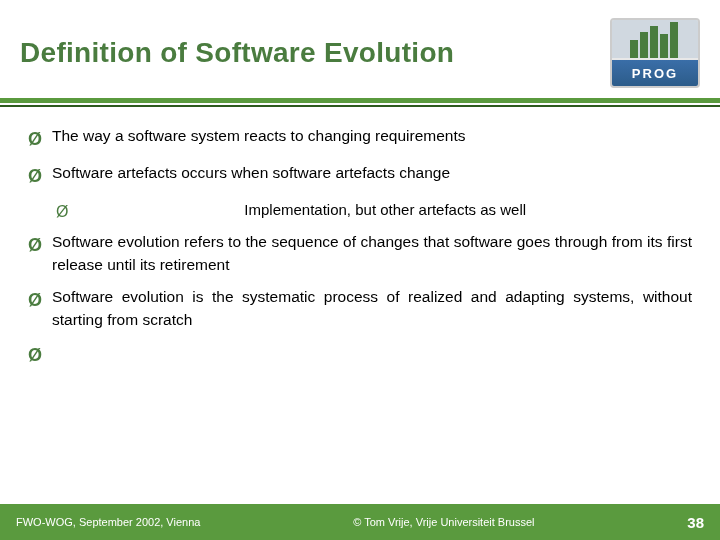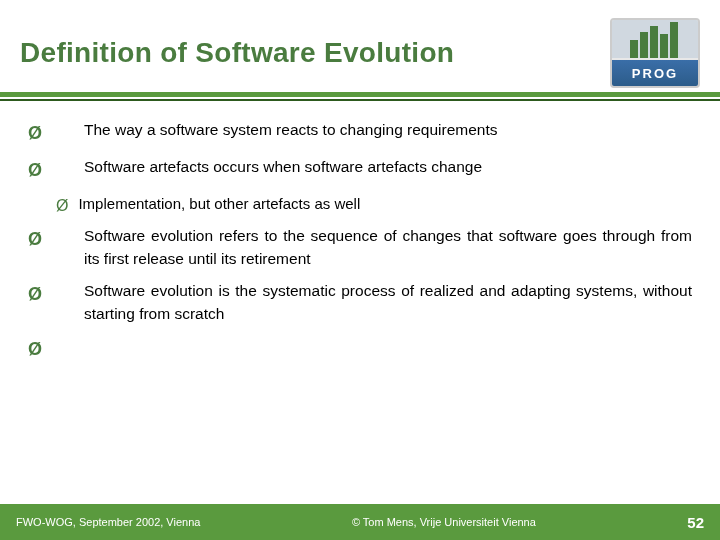--- a/index.html
+++ b/index.html
@@ -16,21 +16,21 @@
       width: 720px;
       height: 540px;
       background: #ffffff;
       position: relative;
       padding: 0;
     }
 
     
     .header {
       background: #ffffff;
-      padding: 18px 20px 4px 20px;
+      padding: 18px 20px 10px 20px;
       display: flex;
       align-items: center;
       justify-content: space-between;
       position: relative;
     }
 
     .header-title {
       font-size: 28px;
       font-weight: bold;
       color: #4a7c3f;
@@ -112,21 +112,20 @@
       font-size: 18px;
       margin-right: 10px;
       margin-top: 1px;
       flex-shrink: 0;
       font-weight: bold;
     }
 
     .bullet-text {
       flex: 1;
       text-align: justify;
-      margin-left: 32px;
     }
 
     .sub-bullet-item {
       display: flex;
       align-items: flex-start;
       margin-left: 28px;
       margin-bottom: 8px;
       font-size: 15px;
       color: #000000;
       line-height: 1.45;
@@ -135,20 +134,21 @@
     .sub-bullet-symbol {
       color: #4a7c3f;
       font-size: 16px;
       margin-right: 10px;
       margin-top: 1px;
       flex-shrink: 0;
     }
 
     .sub-bullet-text {
       flex: 1;
+      text-align: center;
     }
 
     
     .footer {
       position: absolute;
       bottom: 0;
       left: 0;
       right: 0;
       height: 36px;
       background: #5a9a3e;
@@ -229,17 +229,17 @@
     </div>
 
     <div class="bullet-item">
       <span class="bullet-symbol">Ø</span>
     </div>
 
   </div>
 
   <div class="footer">
     <span class="footer-left">FWO-WOG, September 2002, Vienna</span>
-    <span class="footer-center">© Tom Mens, Vrije Universiteit Vienna</span>
-    <span class="footer-right">52</span>
+    <span class="footer-center">© Tom Vrije, Vrije Universiteit Brussel</span>
+    <span class="footer-right">38</span>
   </div>
 
 </div>
 
 </body></html>

